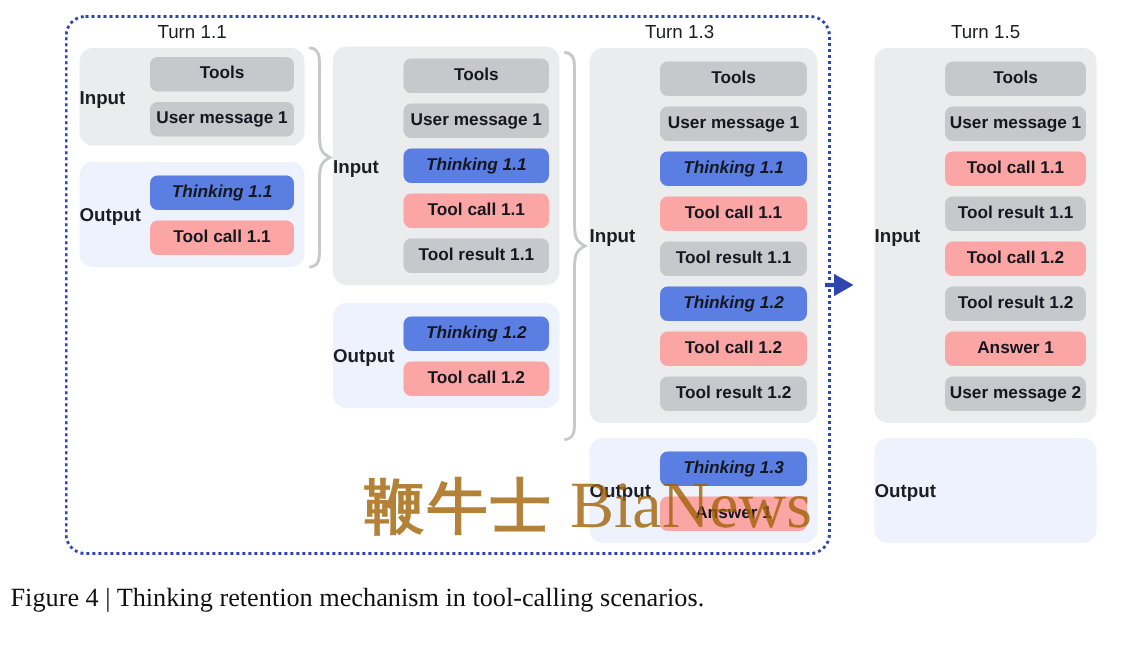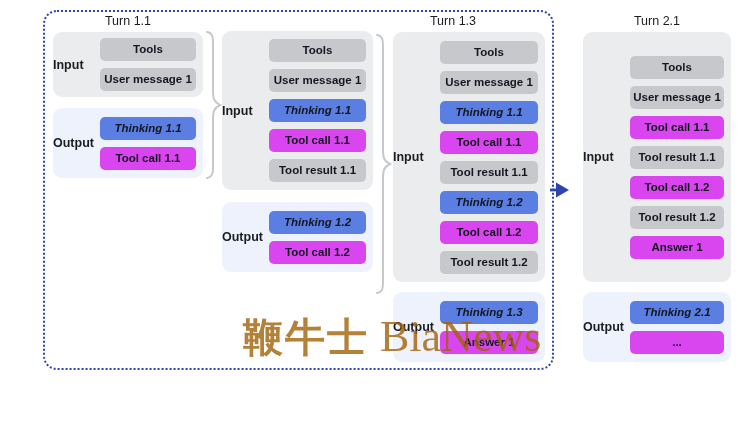--- a/index.html
+++ b/index.html
@@ -24,21 +24,21 @@
   .group-label{
     width:47px;flex:0 0 47px;font-size:12.5px;font-weight:600;color:#1b1d22;
   }
   .boxes{flex:1;display:flex;flex-direction:column;justify-content:center;gap:7px;min-width:0;}
   .box{
     height:23px;line-height:23px;border-radius:5px;font-size:11.5px;font-weight:600;
     text-align:center;color:#14171e;white-space:nowrap;overflow:hidden;
   }
   .box.ctx{background:#c6c8cb;}
   .box.think{background:#5b7ee3;font-style:italic;}
-  .box.model{background:#d946ef;}
+  .box.model{background:#fca5a5;}
   .bracket{position:absolute;}
   .flow-arrow{position:absolute;}
   .watermark{
     position:absolute;left:243px;top:310px;z-index:9;opacity:0.8;
     color:#a16207;white-space:nowrap;pointer-events:none;
   }
   .watermark .cjk{font-family:"Liberation Sans",sans-serif;font-weight:700;font-size:40px;letter-spacing:2px;}
   .watermark .latin{font-family:"Liberation Serif",serif;font-weight:400;font-size:44px;}
   .caption{
     position:absolute;left:7px;top:388px;width:740px;
@@ -114,37 +114,35 @@
       <div class="box think">Thinking 1.3</div>
       <div class="box model">Answer 1</div>
     </div>
   </div>
 
   <svg class="flow-arrow" style="left:548px;top:180px;" width="26" height="20" viewBox="0 0 26 20">
     <rect x="2" y="8.6" width="8" height="2.8" fill="#2e45b0"></rect>
     <polygon points="8,2.5 21,10 8,17.5" fill="#2e45b0"></polygon>
   </svg>
 
-  <div class="turn-title" style="left:583px;top:13px;width:148px;">Turn 2.1</div>
+  <div class="turn-title" style="left:583px;top:13px;width:148px;">Turn 1.5</div>
   <div class="group input" style="left:583px;top:32px;width:148px;height:250px;">
     <span class="group-label">Input</span>
     <div class="boxes">
       <div class="box ctx">Tools</div>
       <div class="box ctx">User message 1</div>
       <div class="box model">Tool call 1.1</div>
       <div class="box ctx">Tool result 1.1</div>
       <div class="box model">Tool call 1.2</div>
       <div class="box ctx">Tool result 1.2</div>
       <div class="box model">Answer 1</div>
+      <div class="box ctx">User message 2</div>
     </div>
   </div>
   <div class="group output" style="left:583px;top:292px;width:148px;height:70px;">
     <span class="group-label">Output</span>
-    <div class="boxes">
-      <div class="box think">Thinking 2.1</div>
-      <div class="box model">...</div>
-    </div>
   </div>
 
   <div class="watermark"><span class="cjk">鞭牛士</span><span class="latin"> BiaNews</span></div>
 
+  <div class="caption">Figure 4 | Thinking retention mechanism in tool-calling scenarios.</div>
 
 </div>
 
 </body></html>

